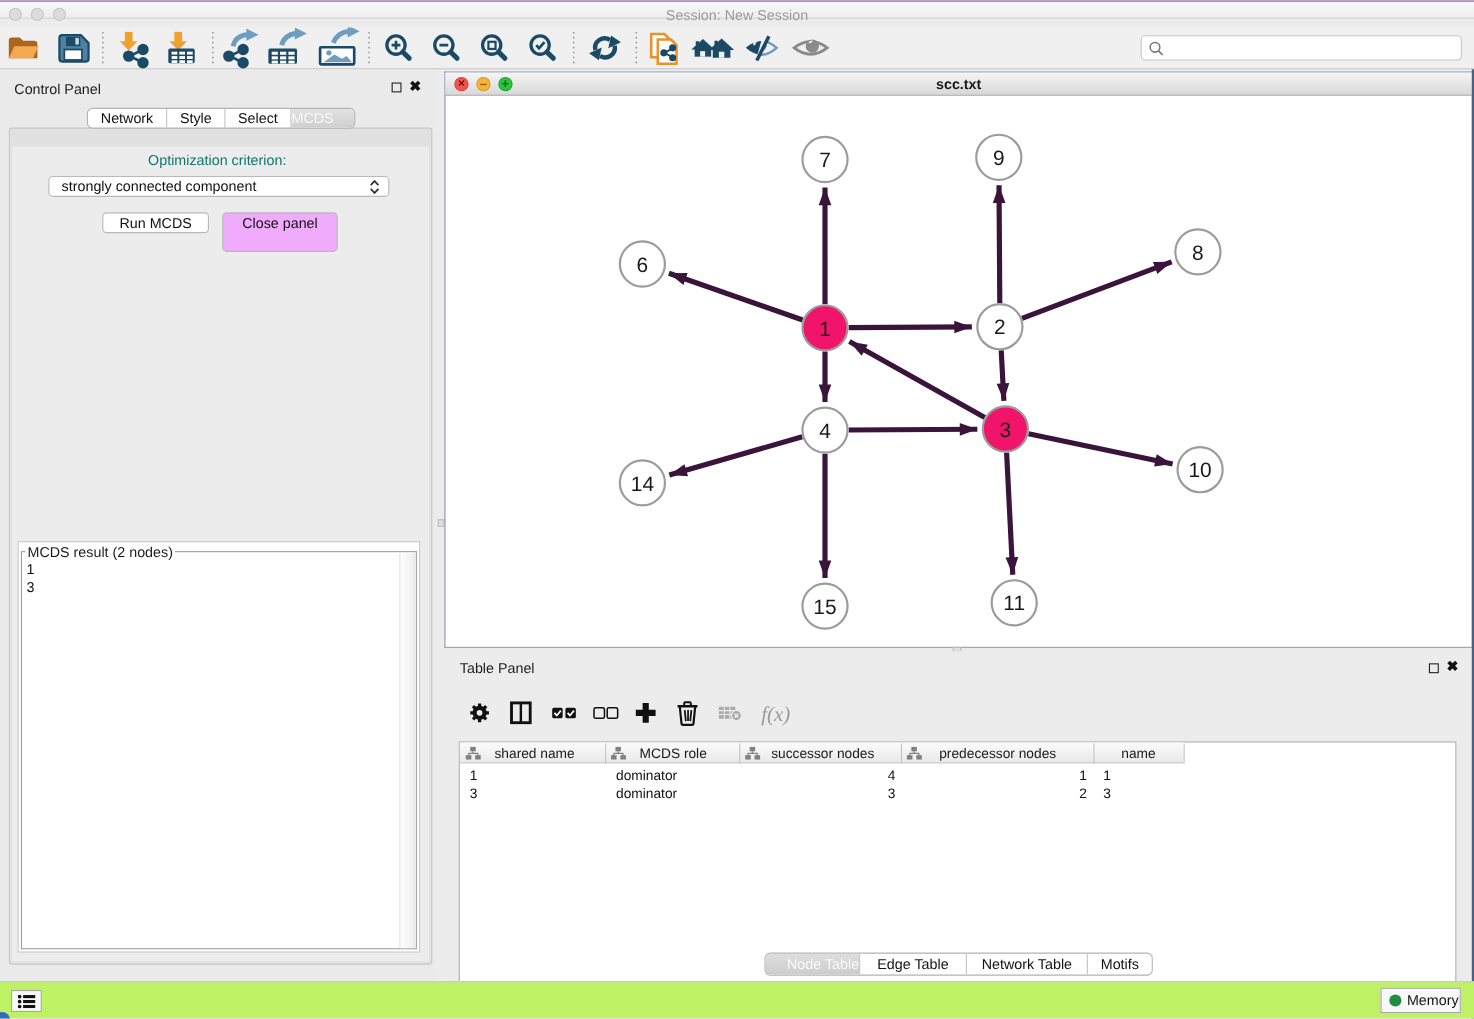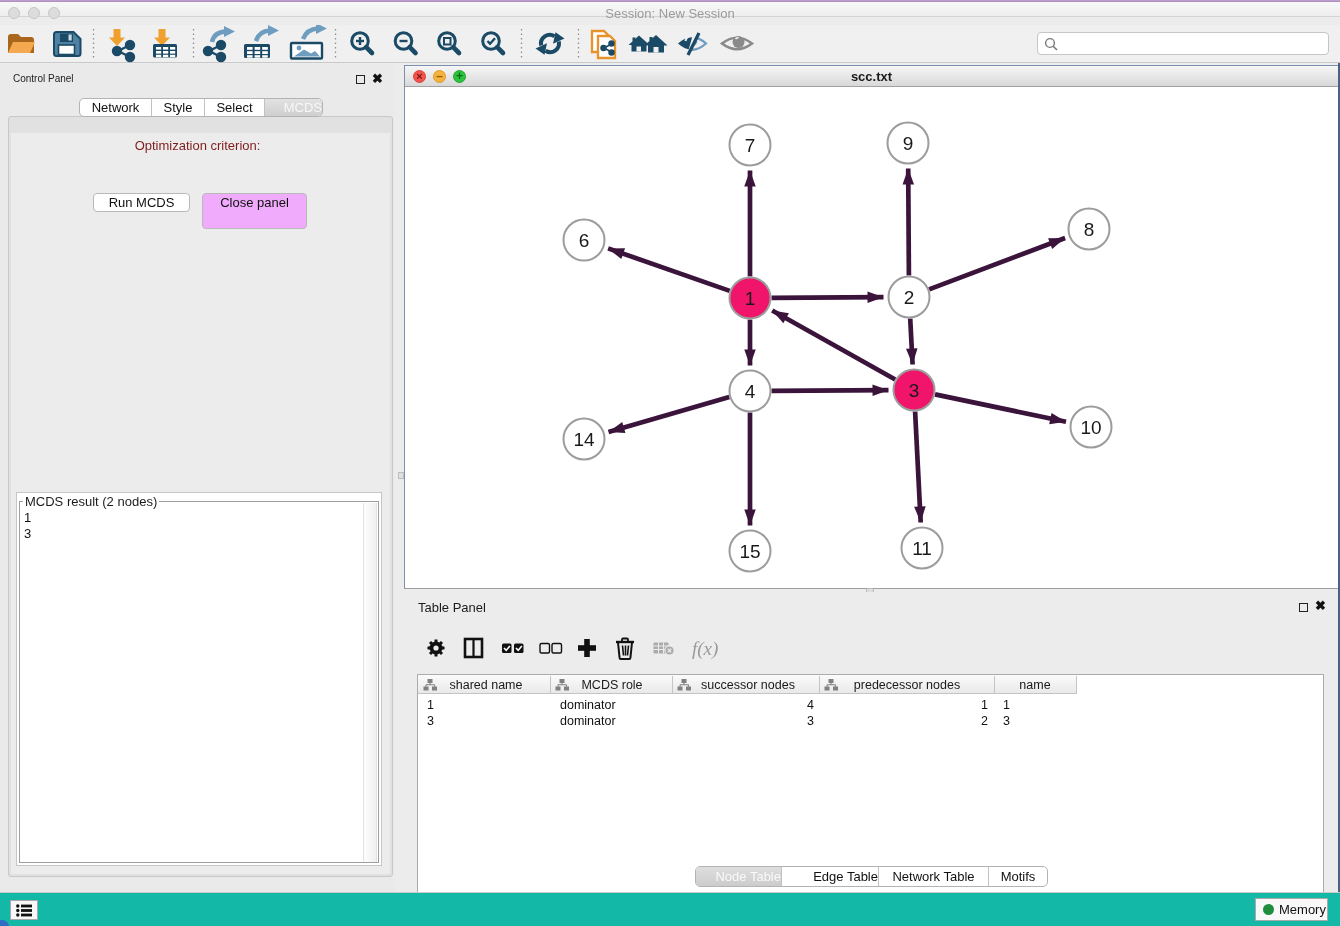--- a/index.html
+++ b/index.html
@@ -176,35 +176,42 @@
 </svg>
 <div class="abs" style="left:1037px;top:7px;width:292px;height:23px;background:#fff;border:1px solid #c6c6c6;border-radius:4px;">
   <svg class="abs" style="left:6px;top:4px;" width="15" height="15" viewBox="0 0 15 15">
     <circle cx="6" cy="6" r="4.4" fill="none" stroke="#777" stroke-width="1.4"></circle>
     <line x1="9.2" y1="9.2" x2="13" y2="13" stroke="#777" stroke-width="1.6"></line>
   </svg>
 </div>
 </div>
 
 <div class="abs" style="left:0;top:64px;width:395px;height:828px;background:#eaeaea;">
-  <div class="abs" style="left:13px;top:9px;font-size:10px;color:#1c1c1c;">Control Panel</div>
+  <div class="abs" style="left:13px;top:9px;font-size:13px;color:#1c1c1c;">Control Panel</div>
   <div class="abs" style="left:356px;top:11px;width:9px;height:9px;border:1.5px solid #222;"></div>
   <div class="abs" style="left:372px;top:7px;font-size:13px;font-weight:bold;color:#111;">✖</div>
 
   <div class="abs" style="left:8px;top:52px;width:385px;height:761px;background:#e1e1e1;border:1px solid #c8c8c8;border-radius:3px;"></div>
   <div class="abs" style="left:11px;top:69px;width:379px;height:741px;background:#ececec;"></div>
 
   <div class="abs" style="left:79px;top:34px;width:244px;height:19px;border:1px solid #b3b3b3;border-radius:5px;background:#fff;display:flex;font-size:13px;overflow:hidden;">
     <div style="width:72px;border-right:1px solid #c2c2c2;text-align:center;line-height:18px;color:#111;">Network</div>
     <div style="width:53px;border-right:1px solid #c2c2c2;text-align:center;line-height:18px;color:#111;">Style</div>
     <div style="width:60px;border-right:1px solid #c2c2c2;text-align:center;line-height:18px;color:#111;">Select</div>
-    <div style="flex:1;text-align:right;line-height:18px;color:#f8f8f8;background:linear-gradient(#e2e2e2,#cfcfcf);">MCDS</div>
-  </div>
-
-  <div class="abs" style="left:0;top:74px;width:395px;text-align:center;font-size:13px;color:#7f1d1d;">Optimization criterion:</div>
+    <div style="flex:1;text-align:left;line-height:18px;color:#f8f8f8;background:linear-gradient(#e2e2e2,#cfcfcf);">MCDS</div>
+  </div>
+
+  <div class="abs" style="left:0;top:74px;width:395px;text-align:center;font-size:13px;color:#0f766e;">Optimization criterion:</div>
+  <div class="abs" style="left:44px;top:96px;width:310px;height:19px;background:#fff;border:1px solid #b9b9b9;border-radius:4px;">
+    <div class="abs" style="left:11px;top:1px;font-size:13px;color:#111;line-height:16px;">strongly connected component</div>
+    <svg class="abs" style="right:7px;top:2px;" width="11" height="14" viewBox="0 0 11 14">
+      <path d="M2 5.2 L5.5 1.6 L9 5.2" fill="none" stroke="#333" stroke-width="1.6"></path>
+      <path d="M2 8.8 L5.5 12.4 L9 8.8" fill="none" stroke="#333" stroke-width="1.6"></path>
+    </svg>
+  </div>
   <div class="abs" style="left:93px;top:129px;width:97px;height:19px;background:#fff;border:1px solid #b9b9b9;border-radius:4px;text-align:center;font-size:13px;line-height:17px;color:#111;">Run MCDS</div>
   <div class="abs" style="left:202px;top:129px;width:105px;height:36px;background:#f0abfc;border:1px solid #b9b9b9;border-radius:4px;text-align:center;font-size:13px;line-height:17px;color:#111;">Close panel</div>
 
   <div class="abs" style="left:16px;top:428px;width:366px;height:374px;background:#fff;border:1px solid #c6c6c6;">
     <div class="abs" style="left:2px;top:8px;right:2px;bottom:2px;border:1px solid #9e9e9e;"></div>
     <div class="abs" style="left:6px;top:1px;background:#fff;padding:0 2px;font-size:13px;color:#1c1c1c;">MCDS result (2 nodes)</div>
     <div class="abs" style="right:4px;top:10px;width:14px;bottom:3px;background:linear-gradient(to right,#fdfdfd,#f0f0f0);border-left:1px solid #e2e2e2;border-right:1px solid #e2e2e2;"></div>
     <div class="abs" style="left:7px;top:17px;font-size:13px;color:#111;line-height:16px;">1<br>3</div>
   </div>
 </div>
@@ -382,29 +389,29 @@
     <div class="abs" style="left:585px;top:23px;font-size:12.5px;color:#111;">1</div>
     <div class="abs" style="left:9px;top:39px;font-size:12.5px;color:#111;">3</div>
     <div class="abs" style="left:142px;top:39px;font-size:12.5px;color:#111;">dominator</div>
     <div class="abs" style="left:0px;top:39px;width:396px;text-align:right;font-size:12.5px;color:#111;">3</div>
     <div class="abs" style="left:0px;top:39px;width:570px;text-align:right;font-size:12.5px;color:#111;">2</div>
     <div class="abs" style="left:585px;top:39px;font-size:12.5px;color:#111;">3</div>
   </div>
 
   <div class="abs" style="left:291px;top:274px;width:353px;height:21px;border:1px solid #b3b3b3;border-radius:5px;background:#fff;display:flex;font-size:13px;overflow:hidden;">
     <div style="width:86px;border-right:1px solid #c2c2c2;text-align:right;line-height:20px;color:#fafafa;background:linear-gradient(#dedede,#cccccc);">Node Table</div>
-    <div style="width:97px;border-right:1px solid #c2c2c2;text-align:right;line-height:20px;color:#111;">Edge Table</div>
+    <div style="width:97px;border-right:1px solid #c2c2c2;text-align:center;line-height:20px;color:#111;">Edge Table</div>
     <div style="width:110px;border-right:1px solid #c2c2c2;text-align:center;line-height:20px;color:#111;">Network Table</div>
     <div style="flex:1;text-align:center;line-height:20px;color:#111;">Motifs</div>
   </div>
 </div>
 
 <div class="abs" style="left:1338px;top:63px;width:2px;height:863px;background:#4d6084;"></div>
 
-<div class="abs" style="left:0;top:892px;width:1340px;height:34px;background:#14b8a6;border-top:1px solid #c9c9c9;">
+<div class="abs" style="left:0;top:892px;width:1340px;height:34px;background:#bef264;border-top:1px solid #c9c9c9;">
   <div class="abs" style="left:10px;top:7px;width:28px;height:20px;background:#f8f8f8;border:1px solid #a9a9a9;">
     <svg class="abs" style="left:5px;top:3px;" width="17" height="13" viewBox="0 0 17 13">
       <g fill="#111">
         <circle cx="1.8" cy="2" r="1.7"></circle>
           <rect x="5" y="0.6" width="11" height="2.8"></rect>
         <circle cx="1.8" cy="6.5" r="1.7"></circle>
           <rect x="5" y="5.1" width="11" height="2.8"></rect>
         <circle cx="1.8" cy="11" r="1.7"></circle>
           <rect x="5" y="9.6" width="11" height="2.8"></rect>
       </g>

